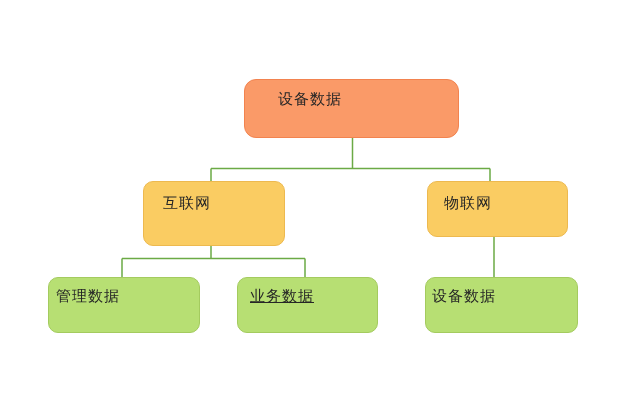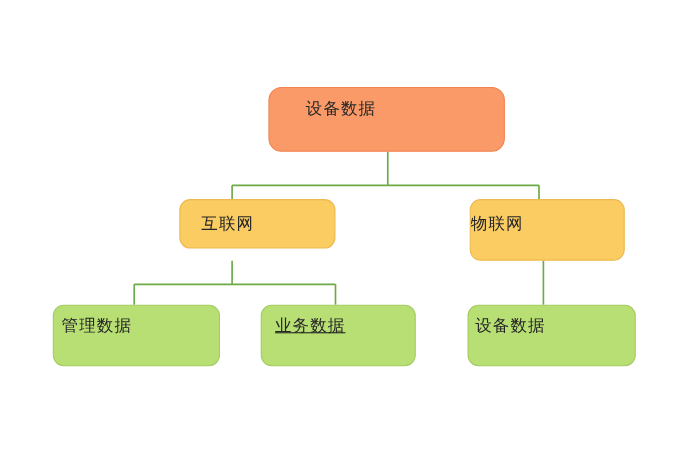--- a/index.html
+++ b/index.html
@@ -47,22 +47,22 @@
     background: var(--level2-fill, #facc62);
     border: 1px solid var(--level2-border, #edb94f);
     border-radius: 10px;
   }
   .level3 {
     background: var(--level3-fill, #b7df73);
     border: 1px solid var(--level3-border, #a4cb5f);
     border-radius: 10px;
   }
   #node-root      { left: 244px; top:  79px; width: 215px; height: 59px; padding: 11px 0 0 33px; }
-  #node-internet  { left: 143px; top: 181px; width: 142px; height: 45px; padding: 13px 0 0 19px; margin-left: 20px; }
-  #node-iot       { left: 427px; top: 181px; width: 141px; height: 56px; padding: 13px 0 0 0; }
+  #node-internet  { left: 143px; top: 181px; width: 142px; height: 65px; padding: 13px 0 0 19px; }
+  #node-iot       { left: 427px; top: 181px; width: 141px; height: 56px; padding: 13px 0 0 16px; }
   #node-management{ left:  48px; top: 277px; width: 152px; height: 56px; padding: 10px 16px 0 7px;  }
   #node-business  { left: 237px; top: 277px; width: 141px; height: 56px; padding: 10px 0 0 12px; text-decoration: underline; }
   #node-device    { left: 425px; top: 277px; width: 153px; height: 56px; padding: 10px 0 0 6px;  }
 </style>
 </head>
 <body>
 
 <div class="canvas">
 
   <svg class="connectors" width="626" height="414" viewBox="0 0 626 414">

